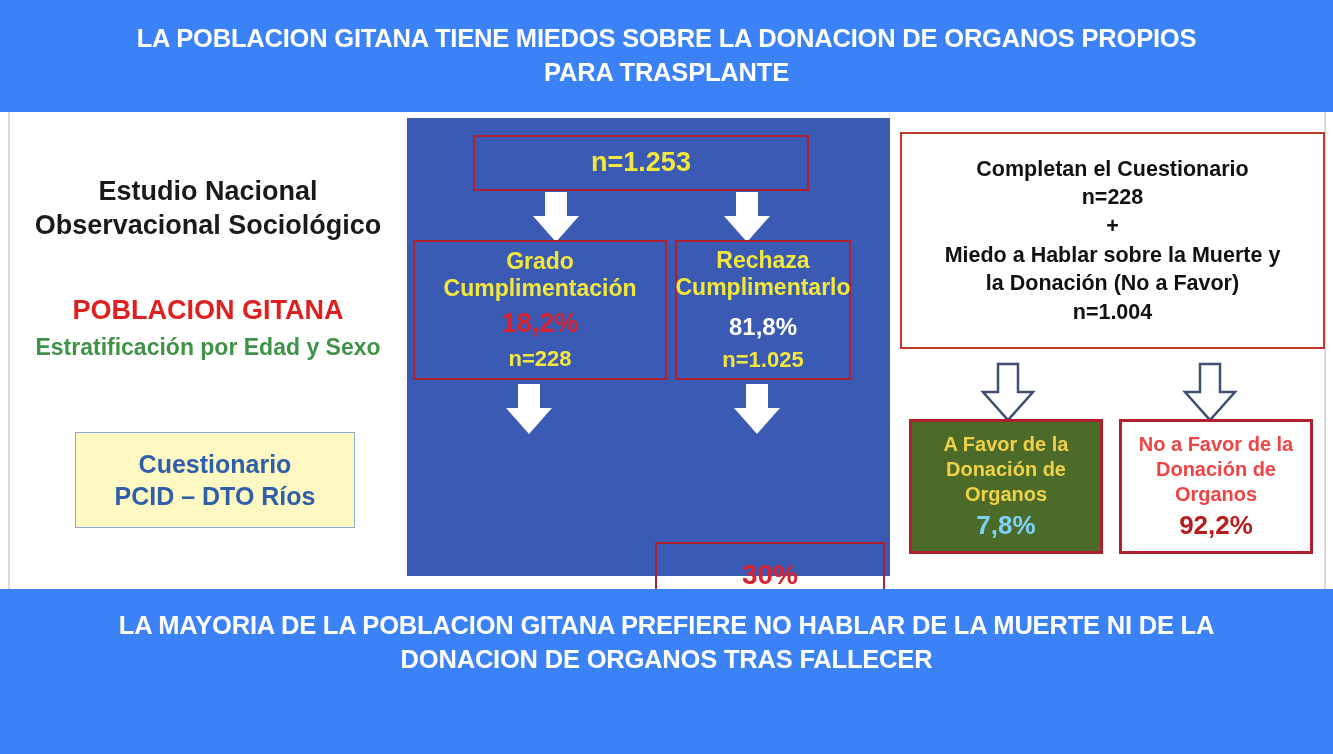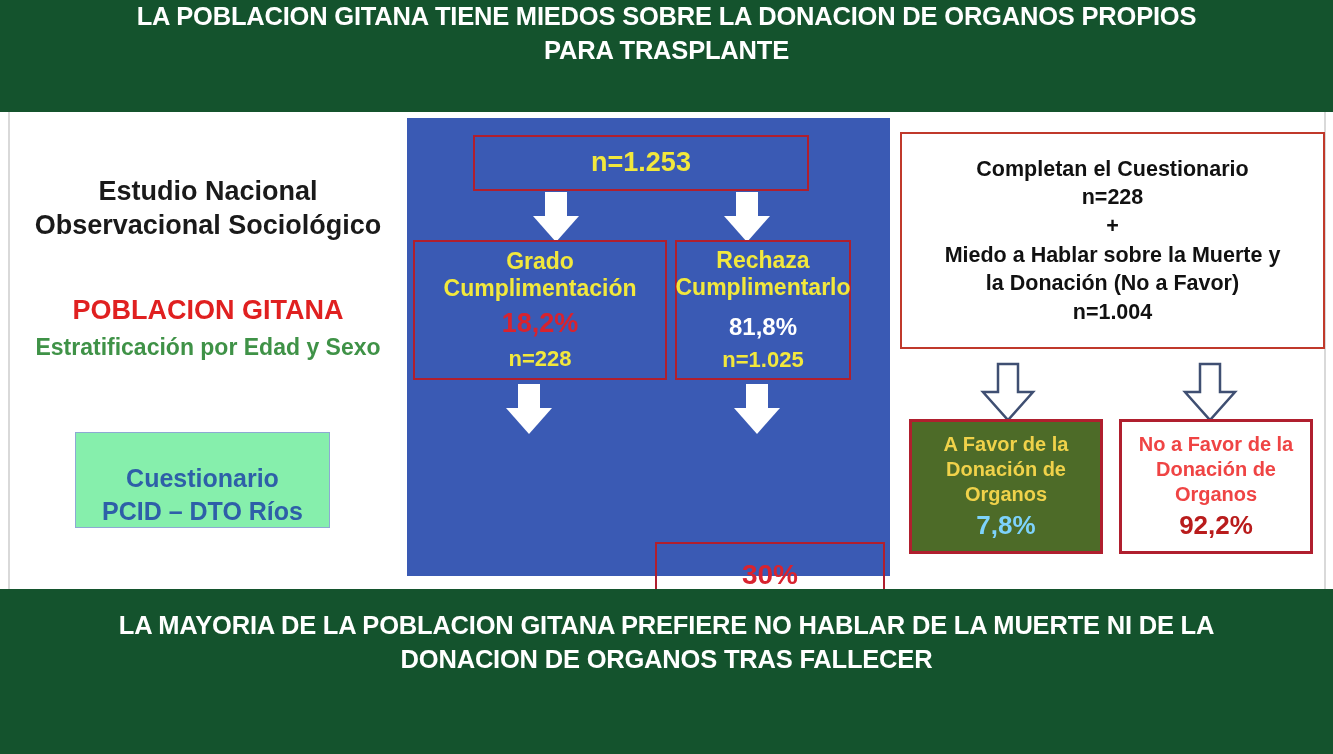--- a/index.html
+++ b/index.html
@@ -7,22 +7,22 @@
     width: 1333px; height: 754px;
     background: #ffffff;
     font-family: "Liberation Sans", sans-serif;
     overflow: hidden;
   }
   #slide { position: relative; width: 1333px; height: 754px; background:#fff; }
 
   
   .banner {
     position: absolute; left: 0; width: 1333px;
-    background: #14532d;
-    display: flex; justify-content: center;
+    background: #3b82f6;
+    display: flex; align-items: center; justify-content: center;
   }
   #header-banner { top: 0; height: 112px; }
   #footer-banner { top: 589px; height: 165px; justify-content: flex-start; }
 
   .banner-text {
     color: #ffffff;
     font-weight: bold;
     font-size: 25.5px;
     line-height: 1.33;
     text-align: center;
@@ -52,24 +52,24 @@
   }
   #population-label {
     position: absolute; left: 28px; top: 183px; width: 360px;
     text-align: center; color: #e02020; font-weight: bold; font-size: 27px;
   }
   #stratification-label {
     position: absolute; left: 18px; top: 222px; width: 380px;
     text-align: center; color: #3f9247; font-weight: bold; font-size: 23px;
   }
   #questionnaire-box {
-    position: absolute; left: 75px; top: 320px; width: 255px; height: 96px;
-    border: 1.5px solid #8ea9d3; background: #86efac;
-    display: flex; flex-direction: column;
-    align-items: center; justify-content: flex-end;
+    position: absolute; left: 75px; top: 320px; width: 280px; height: 96px;
+    border: 1.5px solid #8ea9d3; background: #fef9c3;
+    display: flex; flex-direction: column;
+    align-items: center; justify-content: center;
   }
   #questionnaire-box .qline {
     color: #2e5fa8; font-weight: bold; font-size: 25px; line-height: 1.3;
   }
 
   
   #flow-panel {
     position: absolute; left: 407px; top: 6px; width: 483px; height: 458px;
     background: #3a5ab4;
   }

